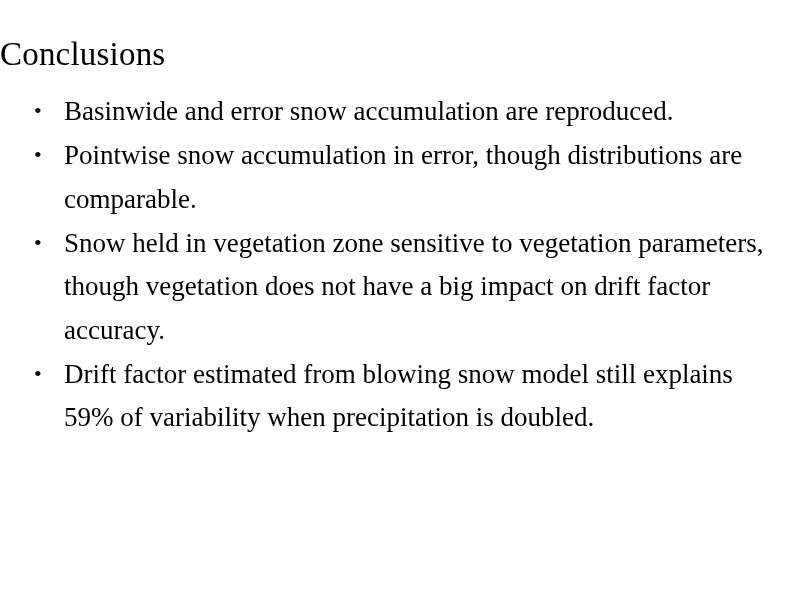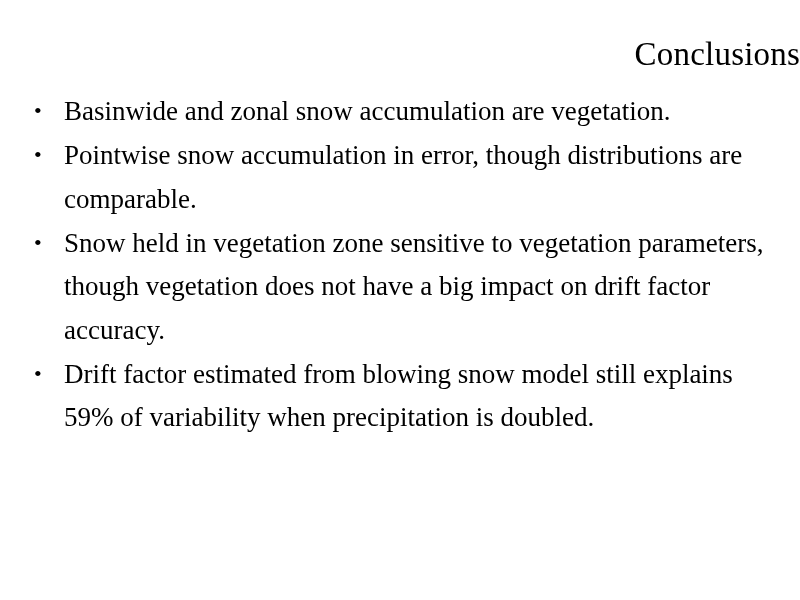--- a/index.html
+++ b/index.html
@@ -14,21 +14,21 @@
     color: #000000;
     overflow: hidden;
   }
   .slide {
     position: relative;
     width: 800px;
     height: 600px;
     box-sizing: border-box;
   }
   .slide-title {
-    text-align: right;
+    text-align: left;
     font-size: 33px;
     line-height: 1.1;
     font-weight: normal;
     margin: 0;
     padding-top: 36px;
     letter-spacing: 0.2px;
   }
   .bullet-list {
     list-style: none;
     margin: 0;
@@ -57,21 +57,21 @@
 <body>
 
 <div class="slide">
 
   <h1 class="slide-title">Conclusions</h1>
 
   <ul class="bullet-list">
 
     <li class="bullet-item">
       <span class="bullet-marker">•</span>
-      <span>Basinwide and zonal snow accumulation are vegetation.</span>
+      <span>Basinwide and error snow accumulation are reproduced.</span>
     </li>
 
     <li class="bullet-item">
       <span class="bullet-marker">•</span>
       <span>Pointwise snow accumulation in error, though distributions are comparable.</span>
     </li>
 
     <li class="bullet-item">
       <span class="bullet-marker">•</span>
       <span>Snow held in vegetation zone sensitive to vegetation parameters, though vegetation does not have a big impact on drift factor accuracy.</span>

